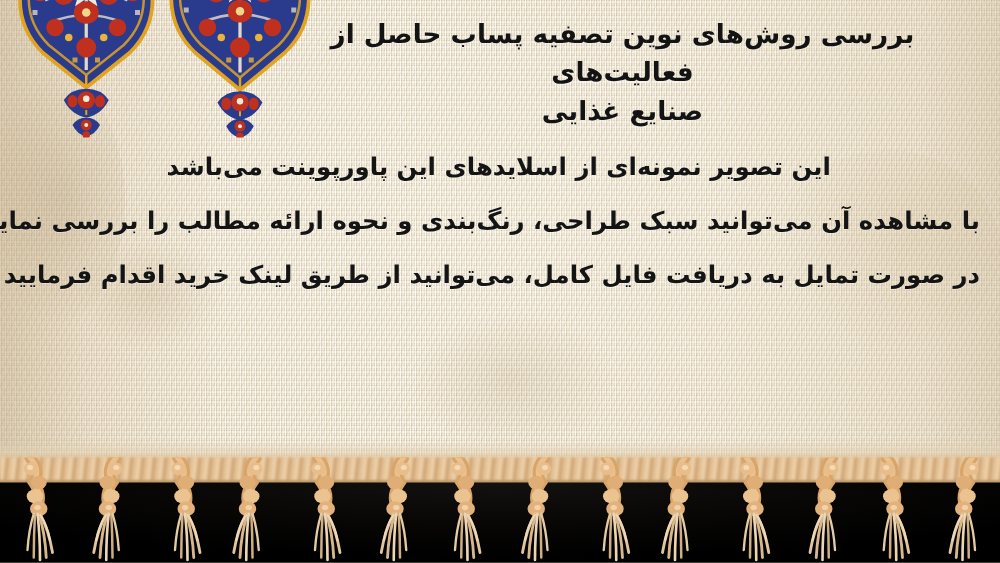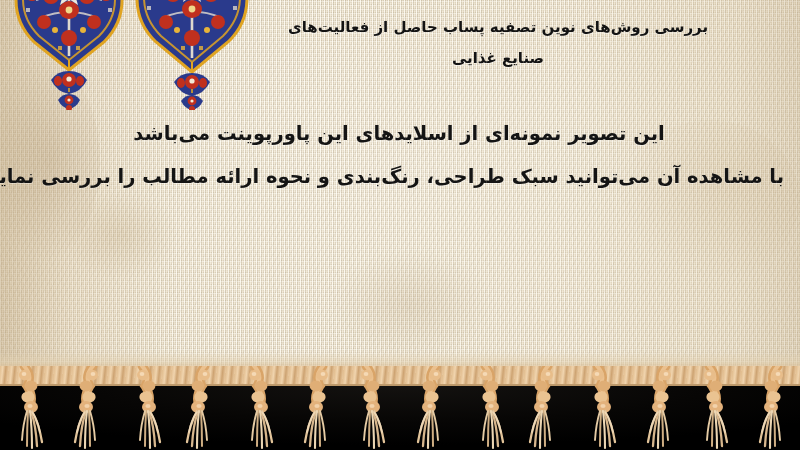--- a/index.html
+++ b/index.html
@@ -74,21 +74,21 @@
 
   
   .ornament{position:absolute;}
   .ornament svg{display:block;}
 
   
   .title-block{
     position:absolute;right:22px;top:12px;width:560px;
     text-align:center;direction:rtl;
     color:#131313;
-    font-size:15px;font-weight:bold;line-height:31px;
+    font-size:21px;font-weight:bold;line-height:31px;
     letter-spacing:0px;
     text-shadow:0 1px 0 rgba(255,255,255,.35);
   }
   .body-block{
     position:absolute;right:16px;top:112px;width:770px;
     direction:rtl;text-align:center;
     color:#141414;
     font-size:19.5px;line-height:43px;font-weight:bold;
     text-shadow:0 1px 0 rgba(255,255,255,.32);
   }
@@ -254,20 +254,21 @@
   </div>
 
   <div class="title-block">
     <div class="title-line">بررسی روش‌های نوین تصفیه پساب حاصل از فعالیت‌های</div>
     <div class="title-line">صنایع غذایی</div>
   </div>
 
   <div class="body-block">
     <div class="body-line">این تصویر نمونه‌ای از اسلایدهای این پاورپوینت می‌باشد</div>
     <div class="body-line">با مشاهده آن می‌توانید سبک طراحی، رنگ‌بندی و نحوه ارائه مطالب را بررسی نمایید</div>
+    <div class="body-line">در صورت تمایل به دریافت فایل کامل، می‌توانید از طریق لینک خرید اقدام فرمایید</div>
   </div>
 
   <div class="black-field"></div>
   <div class="carpet-edge"></div>
   <div class="edge-twist"></div>
 
   <div id="fringe">
       <div class="tassel" style="left: 9px;">
         <svg width="40" height="84" viewBox="0 0 40 84">
           <g>

